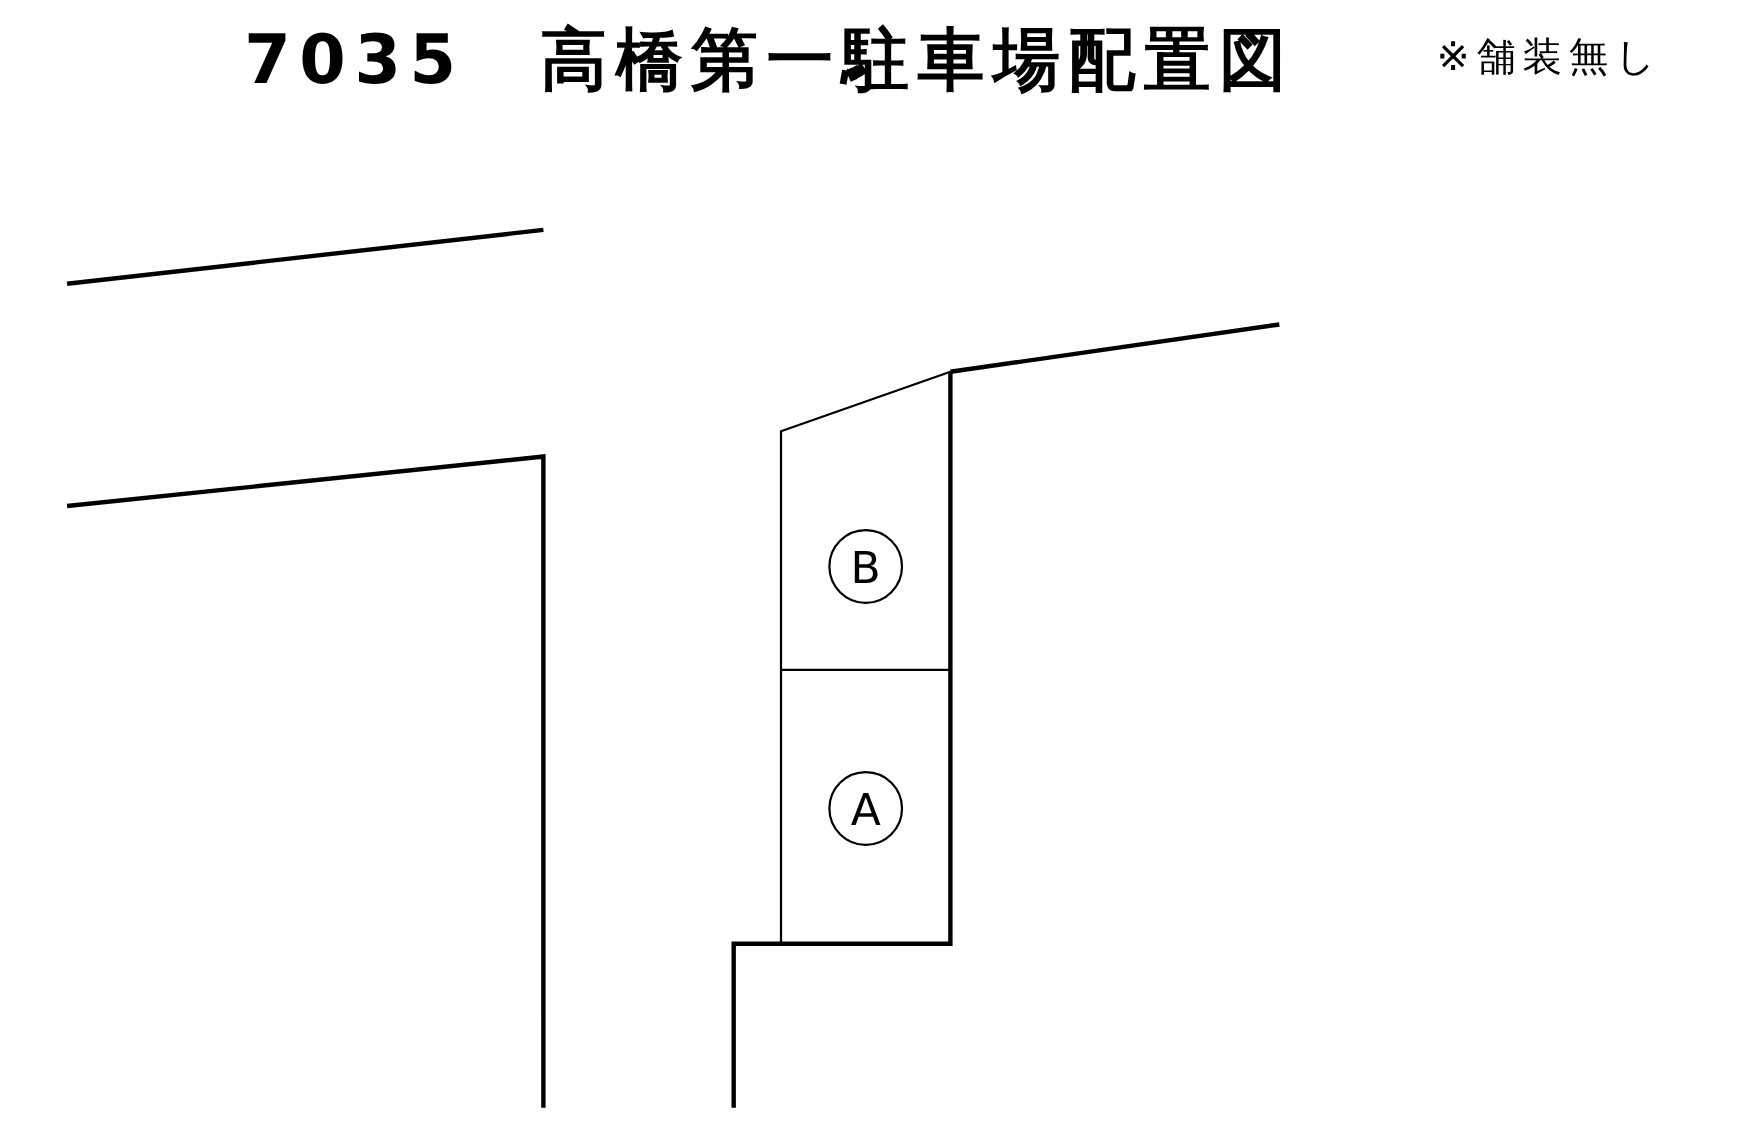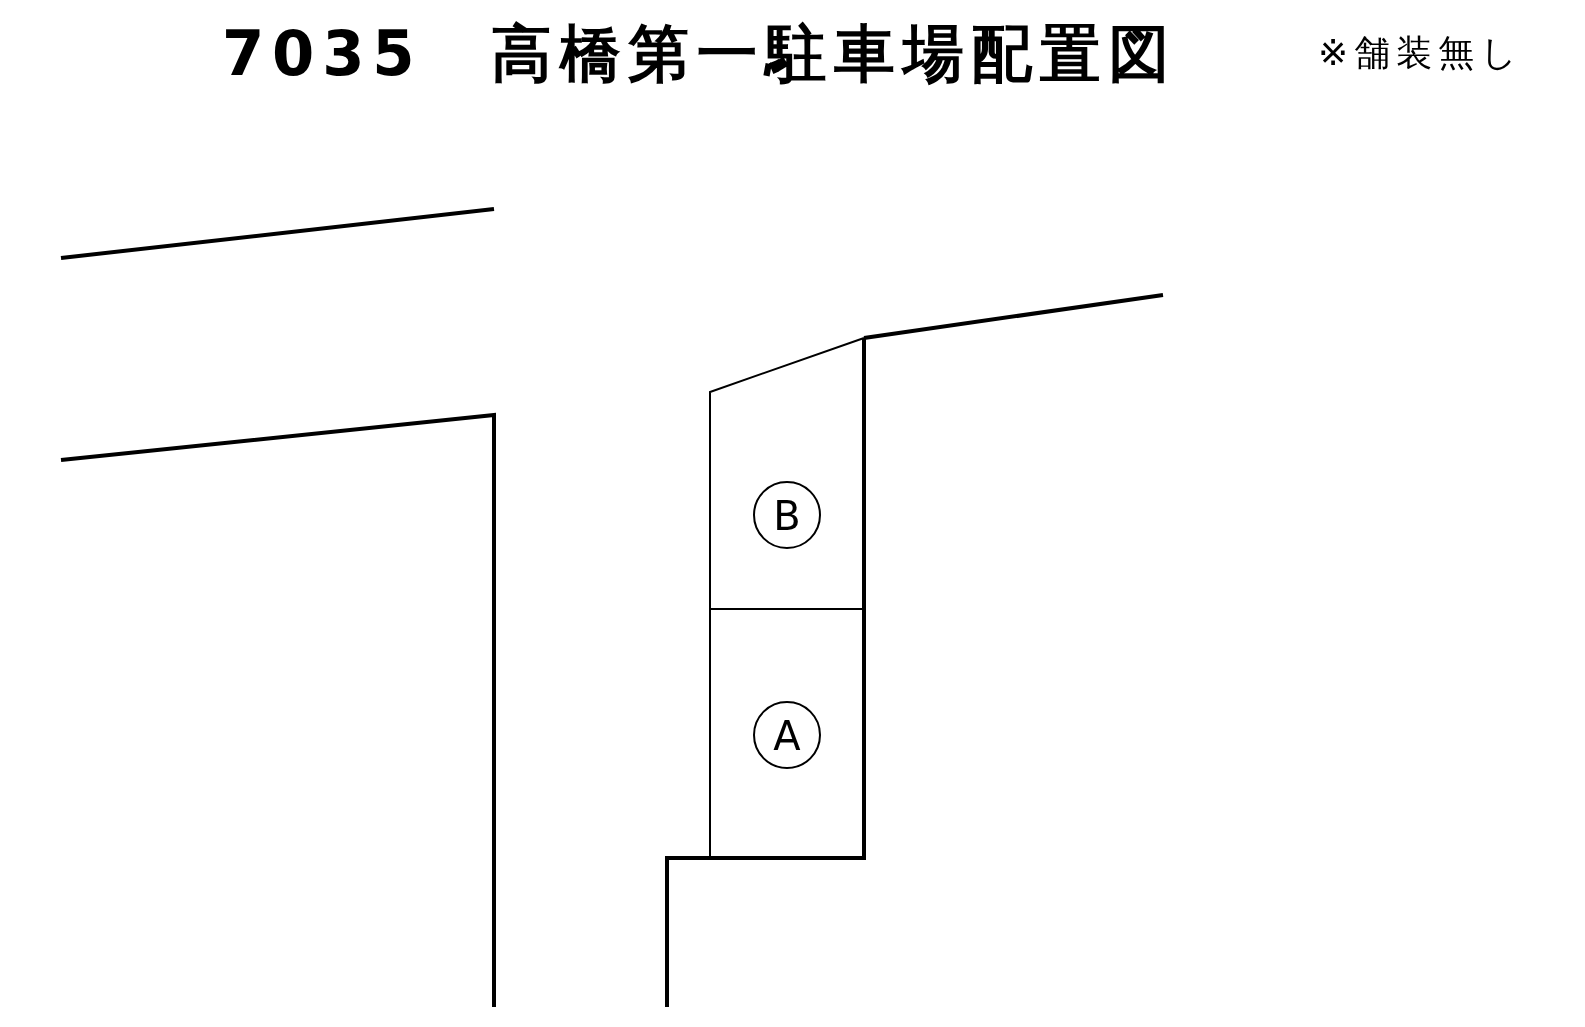--- a/index.html
+++ b/index.html
@@ -1,21 +1,21 @@
 <!DOCTYPE html>
 <html><head>
   <meta charset="utf-8">
   <style>
     html, body { margin: 0; padding: 0; background: #ffffff; }
     body { width: 1585px; height: 1027px; position: relative; overflow: hidden;
            font-family: "DejaVu Sans", sans-serif; color: #000; }
     .title { position: absolute; left: 222px; top: 14px; font-size: 62px; font-weight: bold;
              letter-spacing: 8px; line-height: 80px; white-space: pre; transform: scaleX(0.98); transform-origin: left; }
     .note { position: absolute; left: 1306px; top: 30px; font-size: 36px; letter-spacing: 6px;
-            line-height: 46px; white-space: pre; margin-left: 12px; }
+            line-height: 46px; white-space: pre; }
     svg.map { position: absolute; left: 0; top: 0; }
     .label { font-family: "DejaVu Sans", sans-serif; font-size: 40px; }
   </style>
 </head>
 <body>
 
 <div class="title">7035　高橋第一駐車場配置図</div>
 <div class="note">※舗装無し</div>
 
 <svg class="map" width="1585" height="1027" viewBox="0 0 1585 1027" xmlns="http://www.w3.org/2000/svg">

